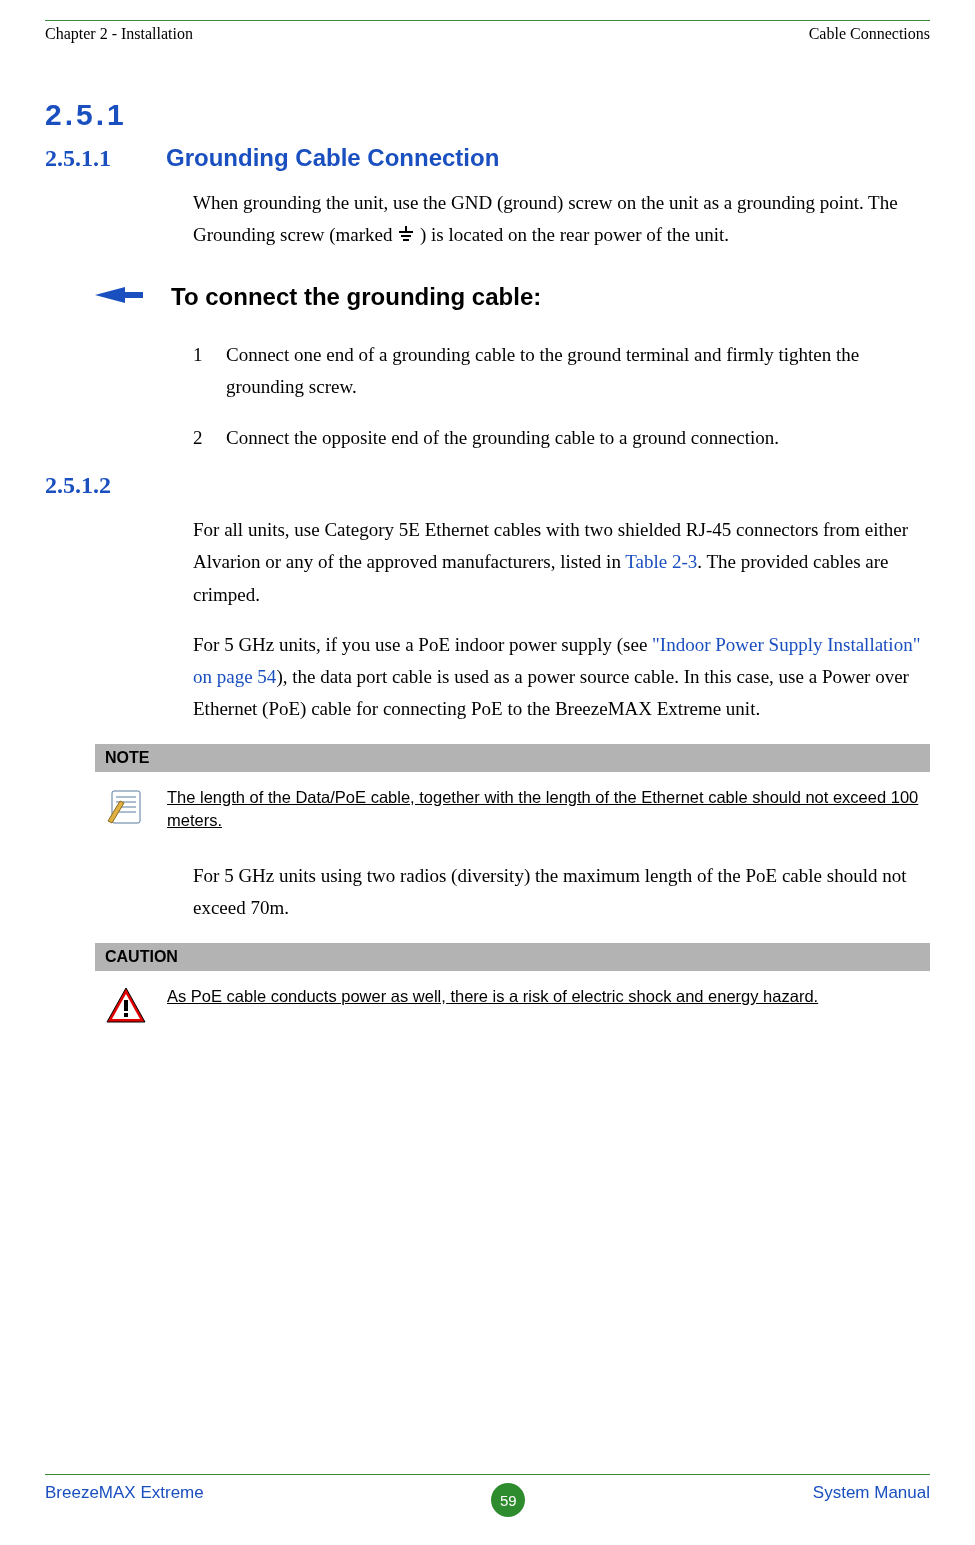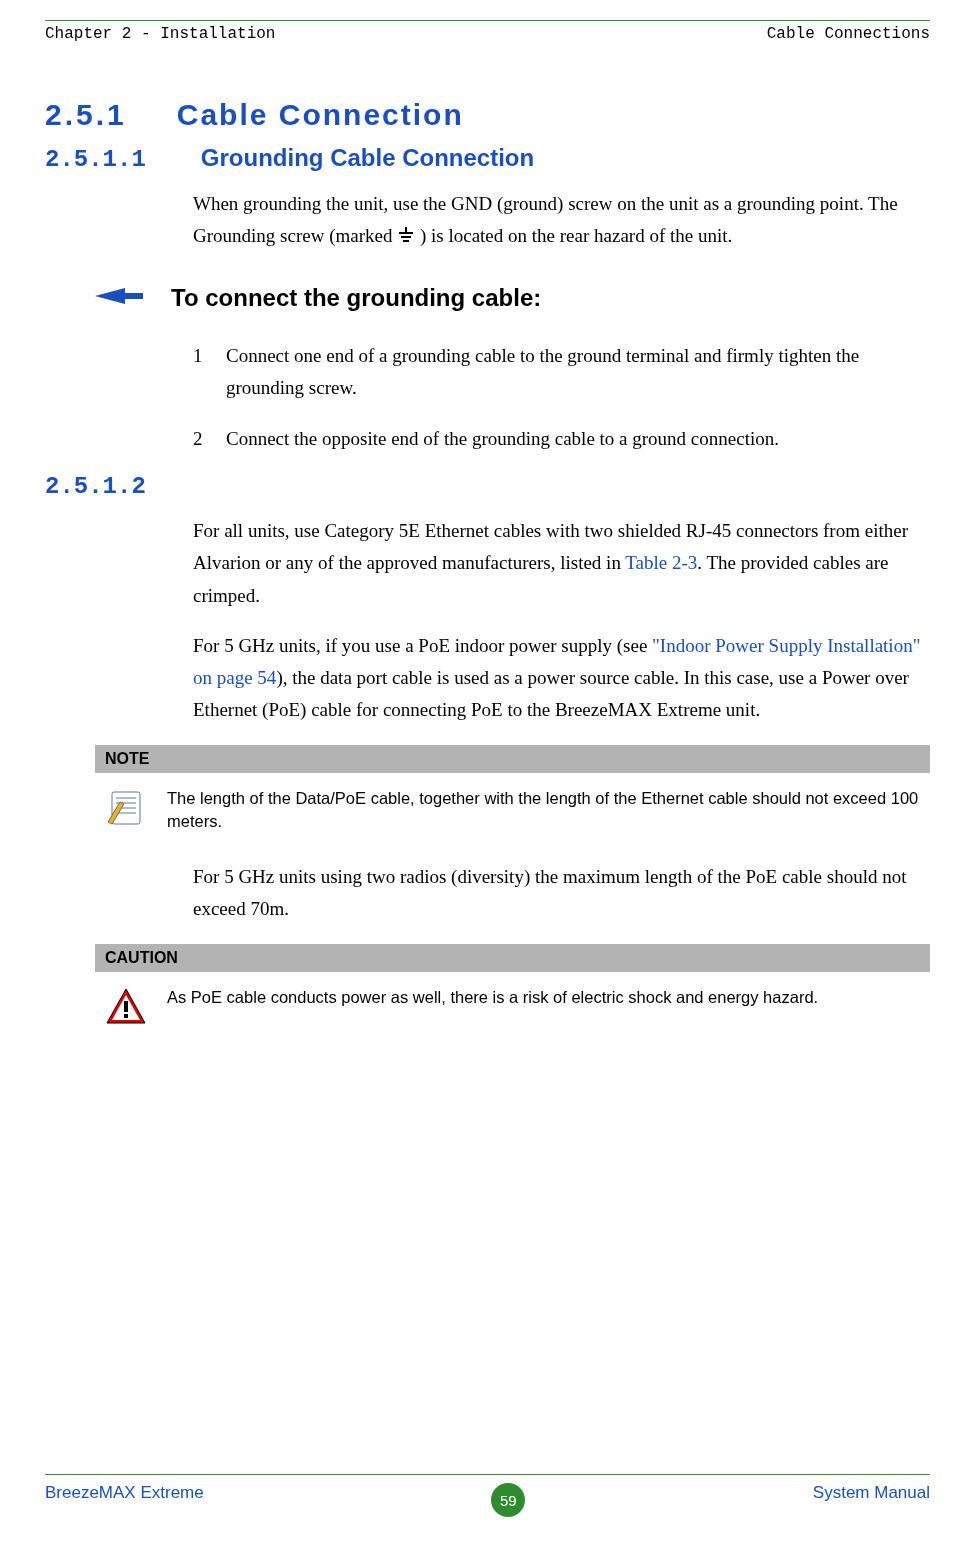--- a/index.html
+++ b/index.html
@@ -1,77 +1,76 @@
 <!DOCTYPE html>
 <html><head>
 <meta charset="utf-8">
 <style>
   * { box-sizing: border-box; margin: 0; padding: 0; }
   html, body { width: 975px; height: 1545px; background: #fff; font-family: Georgia, 'Times New Roman', serif; color: #000; }
   .page { width: 975px; height: 1545px; position: relative; padding: 20px 45px 0 45px; }
   .rule-top { border-top: 1.5px solid #3a8a3a; margin-bottom: 4px; }
-  .header-row { display: flex; justify-content: space-between; font-family: Liberation Mono, monospace; font-size: 16px; color: #000; margin-bottom: 55px; align-items: flex-end; }
+  .header-row { display: flex; justify-content: space-between; font-family: Liberation Serif, serif; font-size: 16px; color: #000; margin-bottom: 55px; align-items: flex-end; }
   .h-sec { display: flex; align-items: flex-start; gap: 50px; margin: 0 0 12px 0; }
   .h-sec .num { font-family: Arial, Helvetica, sans-serif; font-size: 30px; letter-spacing: 3px; color: #1a4fc0; font-weight: bold; }
   .h-sec .title { font-family: Arial, Helvetica, sans-serif; font-size: 30px; letter-spacing: 2px; color: #1a4fc0; font-weight: bold; }
   .h-sub { display: flex; align-items: baseline; gap: 55px; margin: 5px 0 15px 0; }
-  .h-sub .num { font-family: Liberation Mono, monospace; font-size: 24px; color: #1a4fc0; font-weight: bold; text-align: right; }
+  .h-sub .num { font-family: Liberation Serif, serif; font-size: 24px; color: #1a4fc0; font-weight: bold; text-align: right; }
   .h-sub .title { font-family: Arial, Helvetica, sans-serif; font-size: 24px; color: #1a4fc0; font-weight: bold; }
   .body-block { margin-left: 148px; font-size: 19px; line-height: 1.7; color: #000; }
   .body-block p { margin-bottom: 18px; }
   .ground-sym { display: inline-block; vertical-align: middle; }
   .arrow-block { display: flex; align-items: center; gap: 28px; margin: 30px 0 28px 50px; }
   .arrow-text { font-family: Arial, Helvetica, sans-serif; font-weight: bold; font-size: 24px; }
   .ol-step { margin-left: 148px; font-size: 19px; line-height: 1.7; }
   .ol-step .row { display: flex; gap: 18px; margin-bottom: 18px; }
   .ol-step .n { min-width: 15px; }
   .link { color: #1a4fc0; }
   .callout { margin: 18px 0 22px 50px; }
   .callout-title { background: #b3b3b3; font-family: Liberation Sans, sans-serif; font-weight: bold; font-size: 16px; padding: 5px 10px; }
   .callout-body { display: flex; align-items: flex-start; gap: 20px; padding: 14px 10px 6px 10px; font-family: Arial, Helvetica, sans-serif; font-size: 16.5px; line-height: 1.4; }
-  .callout-body .text { flex: 1; }
+  .callout-body .text { flex: 1; text-decoration: underline; }
   .callout-icon { width: 42px; height: 42px; flex-shrink: 0; display: flex; align-items: center; justify-content: center; }
   .footer { position: absolute; left: 0; right: 0; bottom: 28px; padding: 0 45px; }
   .footer-rule { border-top: 1.5px solid #3a8a3a; margin-bottom: 8px; }
   .footer-row { display: flex; justify-content: space-between; align-items: flex-start; font-family: Arial, Helvetica, sans-serif; font-size: 17px; color: #1a4fc0; }
   .page-badge { width: 34px; height: 34px; border-radius: 50%; background: #2e8b2e; color: #fff; display: flex; align-items: center; justify-content: center; font-size: 15px; font-family: Arial, sans-serif; }
 </style>
 </head>
 <body>
 
 <div class="page">
 
   <div class="rule-top"></div>
   <div class="header-row">
     <span>Chapter 2 - Installation</span>
     <span>Cable Connections</span>
   </div>
 
   <div class="h-sec">
     <span class="num">2.5.1</span>
-    <span class="title">Cable Connection</span>
   </div>
 
   <div class="h-sub">
     <span class="num">2.5.1.1</span>
     <span class="title">Grounding Cable Connection</span>
   </div>
 
   <div class="body-block">
     <p>
       <span>When grounding the unit, use the GND (ground) screw on the unit as a grounding point. The Grounding screw (marked </span>
       <span class="ground-sym">
         <svg width="18" height="18" viewBox="0 0 18 18">
           <line x1="9" y1="1" x2="9" y2="7" stroke="#000" stroke-width="2"></line>
           <line x1="2" y1="7" x2="16" y2="7" stroke="#000" stroke-width="2"></line>
           <line x1="4" y1="11" x2="14" y2="11" stroke="#000" stroke-width="2"></line>
           <line x1="6" y1="15" x2="12" y2="15" stroke="#000" stroke-width="2"></line>
         </svg>
       </span>
-      <span>) is located on the rear hazard of the unit.</span>
+      <span>) is located on the rear power of the unit.</span>
     </p>
   </div>
 
   <div class="arrow-block">
     <span>
       <svg width="48" height="22" viewBox="0 0 48 22">
         <polygon points="0,11 30,3 30,8 48,8 48,14 30,14 30,19" fill="#1a4fc0"></polygon>
       </svg>
     </span>
     <span class="arrow-text">To connect the grounding cable:</span>

